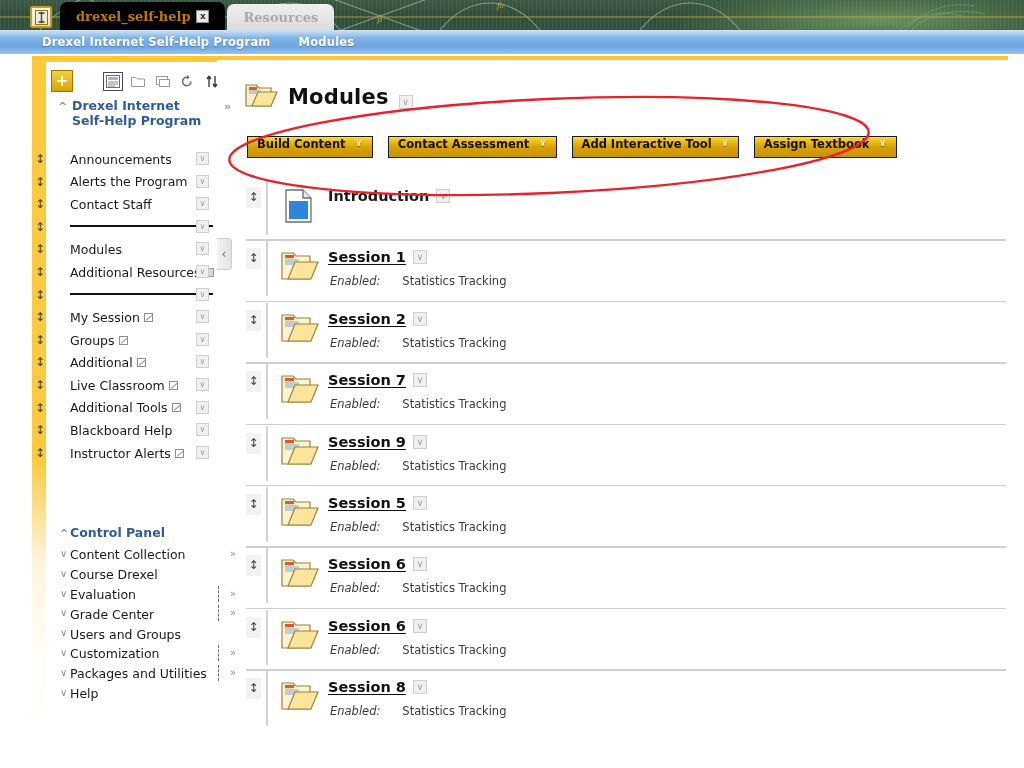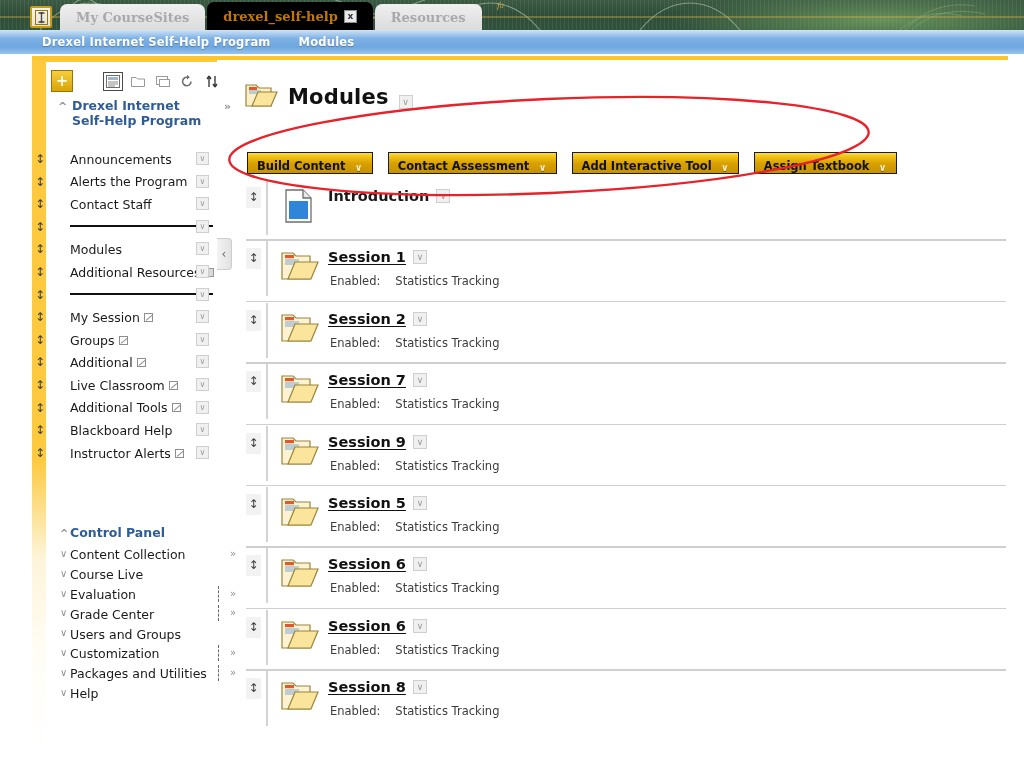--- a/index.html
+++ b/index.html
@@ -207,25 +207,24 @@
   }
 
   .actionbar {
     position: absolute; left: 15px; top: 76px;
     display: flex; gap: 15px;
   }
   .act-btn {
     height: 22px; padding: 0 9px;
     background: linear-gradient(180deg,#fbdc4a 0%, #f2c315 18%, #d8a000 52%, #c79200 100%);
     border: 1.5px solid #1b1b1b;
-    display: flex; align-items: flex-end; gap: 9px;
+    display: flex; align-items: flex-start; gap: 9px;
     font-size: 11.5px; font-weight: bold; color: #111;
     font-family: "DejaVu Sans", "Liberation Sans", sans-serif;
     white-space: nowrap;
-    margin-top: 16px;
   }
   .act-btn .dd { color: #f7ecc0; font-size: 10px; text-shadow: 0 1px 0 #7a5c00; }
 
   .rows { position: absolute; left: 0; top: 118px; width: 776px; }
   .row {
     position: relative; height: 61.4px;
   }
   .row-sep {
     position: absolute; left: 14px; right: 2px; top: 0;
     height: 1.5px; background: #cfcfcf;
@@ -254,21 +253,21 @@
   }
   .row-chev {
     width: 14px; height: 14px;
     background: #f0f0f0; border: 1px solid #cfcfcf;
     color: #9a9a9a; font-size: 9px; line-height: 12px; text-align: center;
   }
   .row-meta {
     position: absolute; left: 98px; top: 35px;
     font-size: 11.5px; color: #3c3c3c;
   }
-  .row-meta .k { margin-right: 15px; }
+  .row-meta .k { margin-right: 22px; font-style: italic; }
 
   
   .annot {
     position: absolute; left: 0; top: 0; width: 1024px; height: 768px;
     z-index: 50; pointer-events: none;
   }
 </style>
 </head>
 <body>
 
@@ -304,23 +303,20 @@
   <div class="tabstrip">
     <div class="tab-home">
       <svg width="13" height="15" viewBox="0 0 13 15" aria-hidden="true">
         <rect x="0.5" y="0.5" width="12" height="14" fill="none" stroke="#9a7300"></rect>
         <path d="M6.5 2 V13 M3.5 3 H9.5 M3.5 12 H9.5" stroke="#4a4a4a" stroke-width="1.4" fill="none"></path>
         <path d="M6.5 1.5 L4.6 4 H8.4 Z" fill="#4a4a4a"></path>
         <path d="M6.5 13.5 L4.6 11 H8.4 Z" fill="#4a4a4a"></path>
       </svg>
     </div>
 
-    <div class="tab inactive">
-      <span>My CourseSites</span>
-    </div>
 
     <div class="tab active">
       <span>drexel_self-help</span>
       <span class="tab-close">x</span>
     </div>
 
     <div class="tab inactive">
       <span>Resources</span>
     </div>
   </div>
@@ -486,21 +482,21 @@
         <span>Control Panel</span>
       </div>
       <div id="cp-list">
           <div class="sb-cp-row">
             <span class="cp-chev">∨</span>
             <span>Content Collection</span>
             <span class="cp-more">»</span>
           </div>
           <div class="sb-cp-row">
             <span class="cp-chev">∨</span>
-            <span>Course Live</span>
+            <span>Course Drexel</span>
           </div>
           <div class="sb-cp-row">
             <span class="cp-chev">∨</span>
             <span>Evaluation</span>
             <span class="cp-dotted"></span>
             <span class="cp-more">»</span>
           </div>
           <div class="sb-cp-row">
             <span class="cp-chev">∨</span>
             <span>Grade Center</span>

